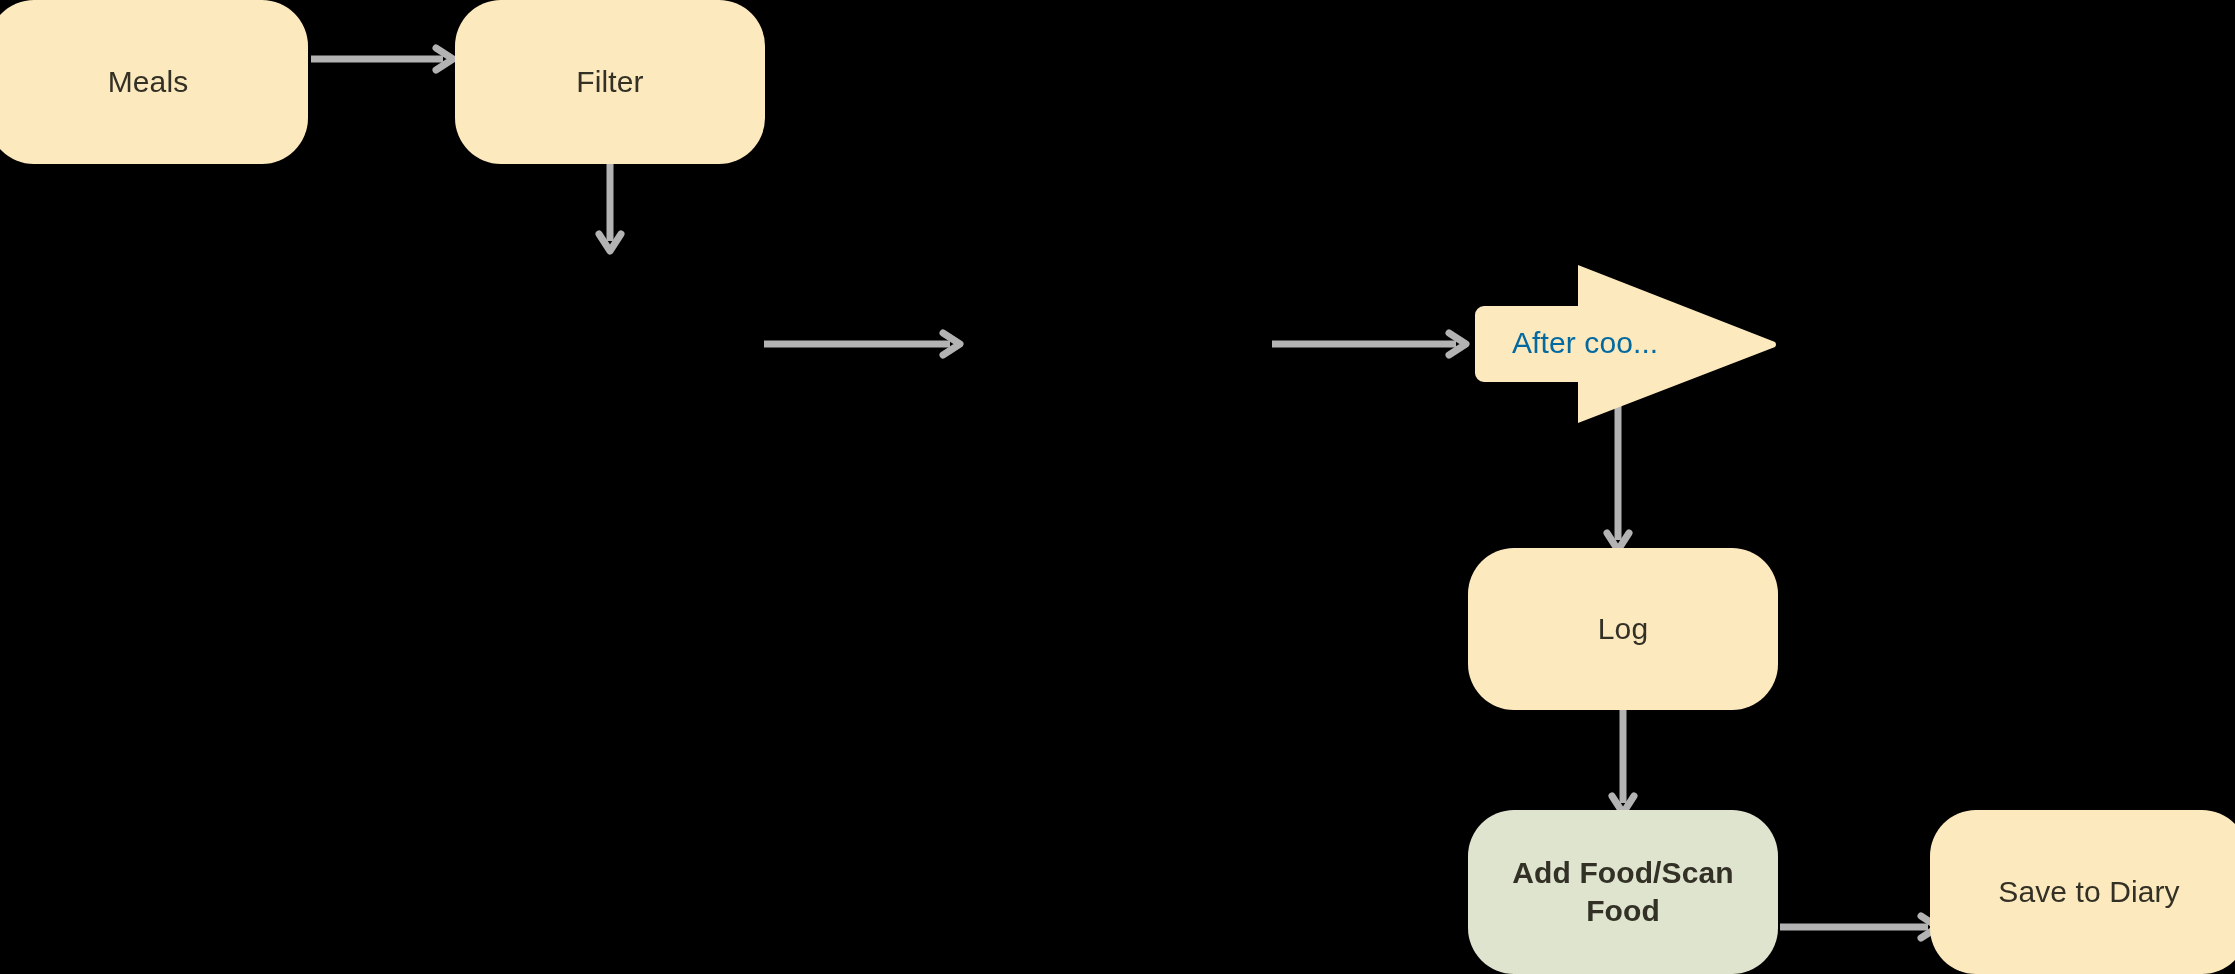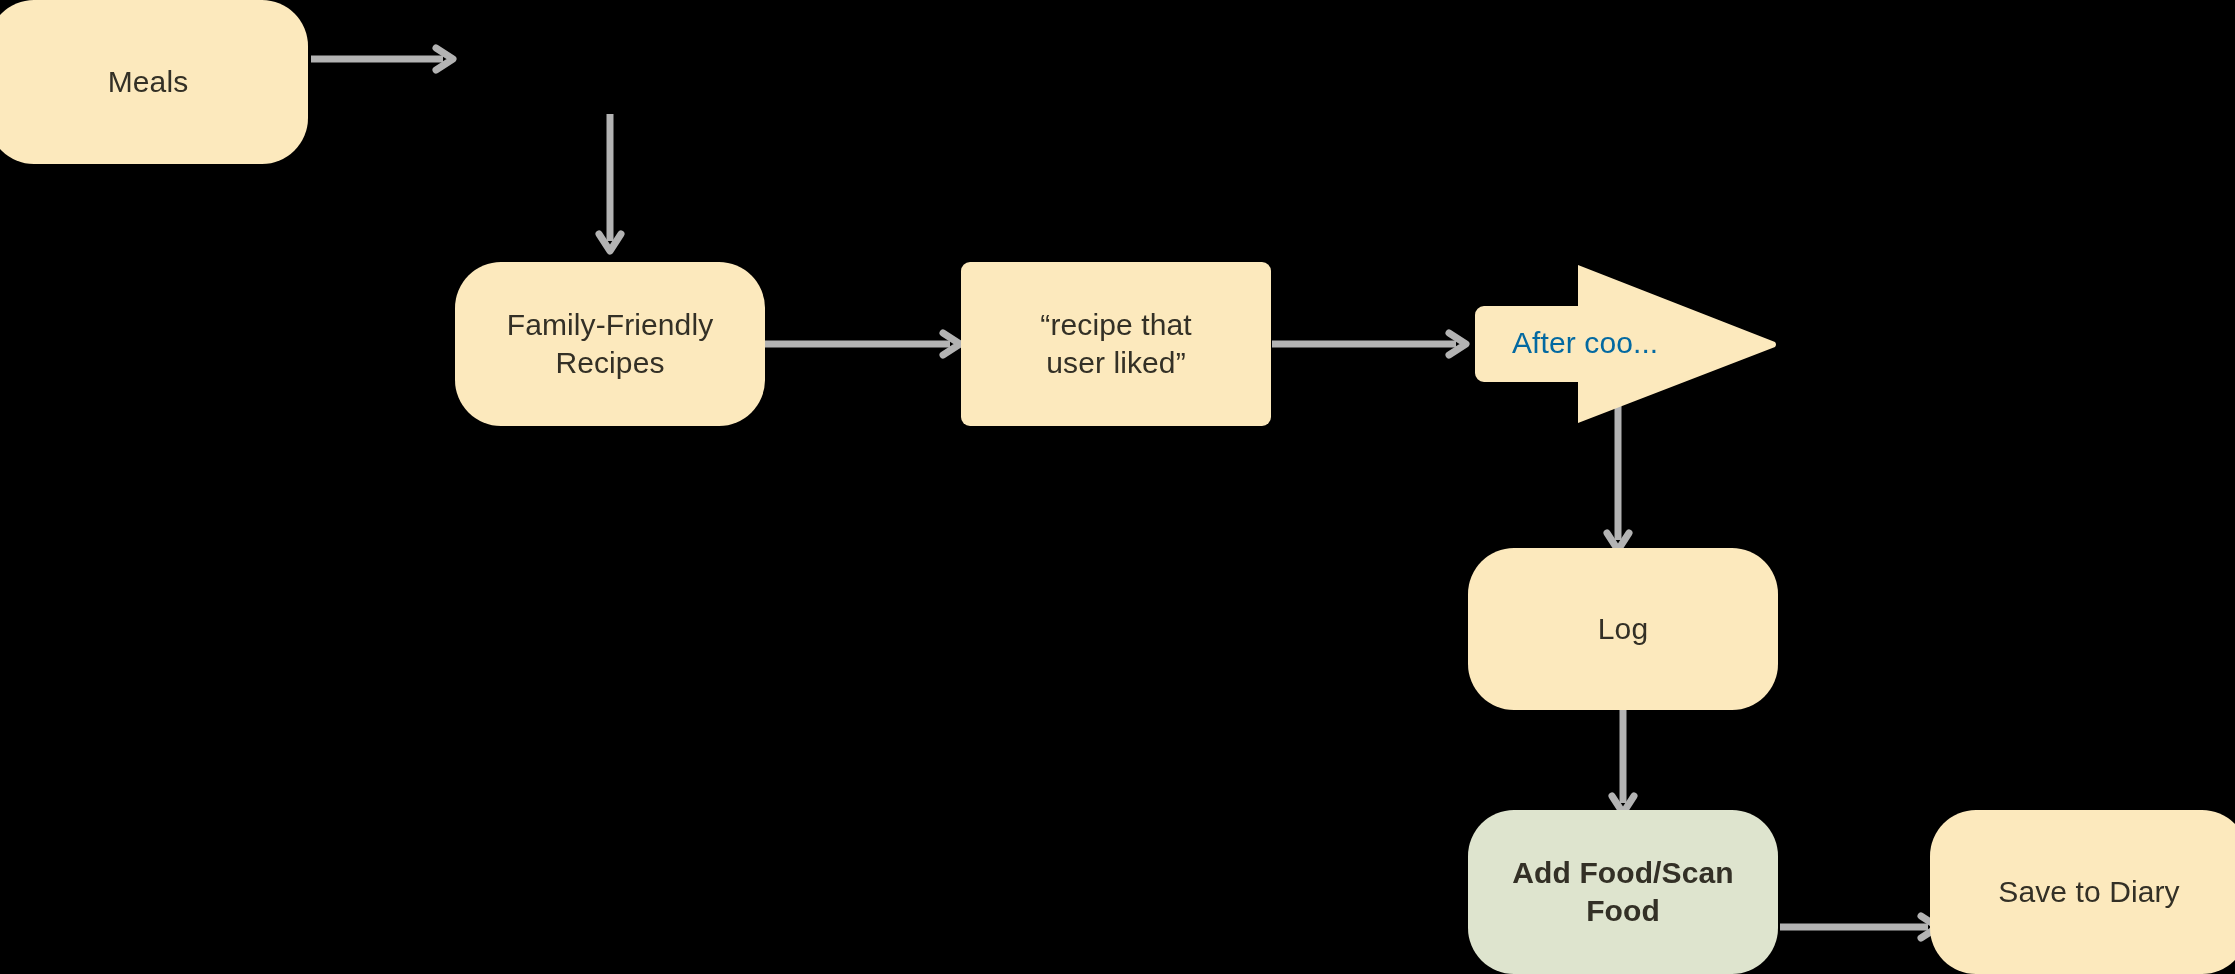--- a/index.html
+++ b/index.html
@@ -114,26 +114,23 @@
 
   <div class="edge" style="left:1776px; top:915px; width:170px; height:24px;">
     <svg width="170" height="24" viewBox="0 0 170 24">
       <path d="M4 12 H152" stroke="#B3B3B3" stroke-width="7" fill="none" stroke-linecap="butt"></path>
       <path d="M145 1 L162 12 L145 23" stroke="#B3B3B3" stroke-width="7" fill="none" stroke-linecap="round" stroke-linejoin="round"></path>
     </svg>
   </div>
 
   <div class="node pill fill-yellow" style="left:-12px; top:0px; width:320px; height:164px;">Meals</div>
 
+  <div class="node pill fill-yellow" style="left:455px; top:0px; width:310px; height:164px;">Filter</div>
 
-  <div class="node pill fill-yellow" style="left:455px; top:262px; width:310px; height:164px;">Family-Friendly
-Recipes</div>
 
-  <div class="node boxy fill-yellow" style="left:961px; top:262px; width:310px; height:164px;">“recipe that
-user liked”</div>
 
   <div class="arrowshape" style="left:1466px; top:262px; width:312px; height:164px;">
     <svg width="312" height="164" viewBox="0 0 312 164">
       <path d="M9 53
                a9 9 0 0 1 9 -9
                H112
                V3
                L309 80
                a4 4 0 0 1 0 5
                L112 161

